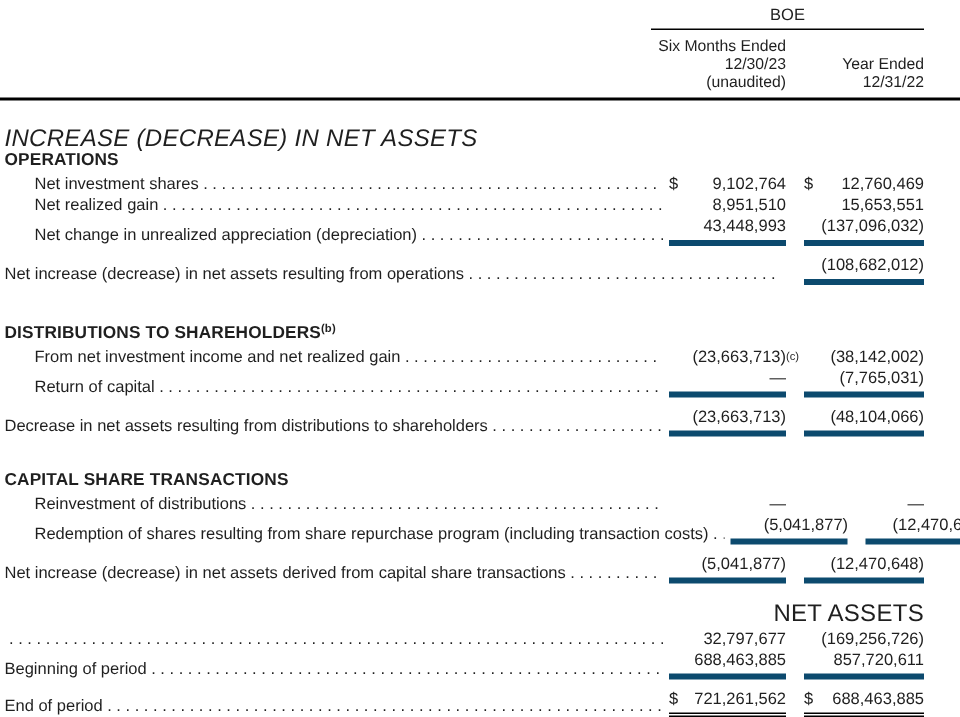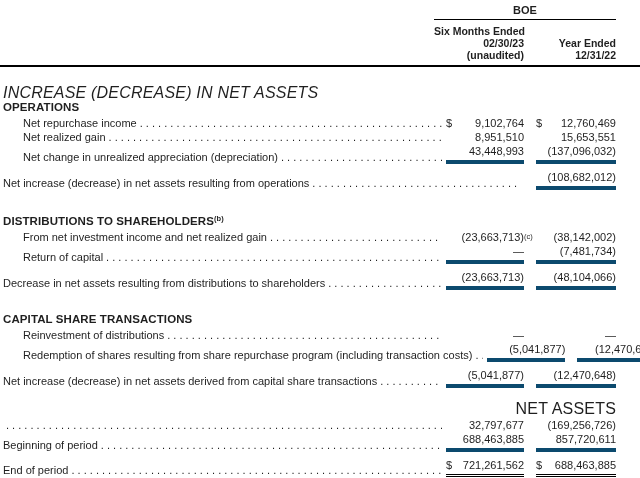--- a/index.html
+++ b/index.html
@@ -14,21 +14,21 @@
     padding-top:4px;
   }
   .content { padding:0 24px 0 3px; }
 
   
   .hdr {
     display:grid;
     grid-template-columns:90px 12px 80px;
     width:182px;
     margin-left:auto;
-    font-weight:bold;
+    font-weight:normal;
     font-size:10.5px;
     line-height:12px;
     text-align:right;
     white-space:nowrap;
   }
   .hdr .boe {
     grid-column:1 / 4;
     text-align:center;
     border-bottom:1px solid #000;
     padding-bottom:2px;
@@ -107,36 +107,36 @@
 <body>
 
 <div class="page">
   <div class="content">
 
     <div class="hdr">
       <div class="boe">BOE</div>
       <div class="hc">Six Months Ended</div>
       <div></div>
       <div class="hc"></div>
-      <div class="hc">02/30/23</div>
+      <div class="hc">12/30/23</div>
       <div></div>
       <div class="hc">Year Ended</div>
       <div class="hc">(unaudited)</div>
       <div></div>
       <div class="hc">12/31/22</div>
     </div>
     <div class="thick-rule full-bleed"></div>
 
     <div class="stmt-title">INCREASE (DECREASE) IN NET ASSETS</div>
 
     <div>
       <div class="sec-h">OPERATIONS</div>
 
       <div class="row indent">
-        <span class="lbl">Net repurchase income</span>
+        <span class="lbl">Net investment shares</span>
         <span class="leader"></span>
         <span class="vc vc1">
             <span class="cur">$</span>
             <span class="val">9,102,764</span>
           </span>
         <span class="vc vc2">
             <span class="cur">$</span>
             <span class="val">12,760,469</span>
           </span>
       </div>
@@ -187,21 +187,21 @@
           </span>
       </div>
 
       <div class="row indent u1">
         <span class="lbl">Return of capital</span>
         <span class="leader"></span>
         <span class="vc vc1">
             <span class="val">—</span>
           </span>
         <span class="vc vc2">
-            <span class="val">(7,481,734)</span>
+            <span class="val">(7,765,031)</span>
           </span>
       </div>
 
       <div class="row total u1">
         <span class="lbl">Decrease in net assets resulting from distributions to shareholders</span>
         <span class="leader"></span>
         <span class="vc vc1">
             <span class="val">(23,663,713)</span>
           </span>
         <span class="vc vc2">

